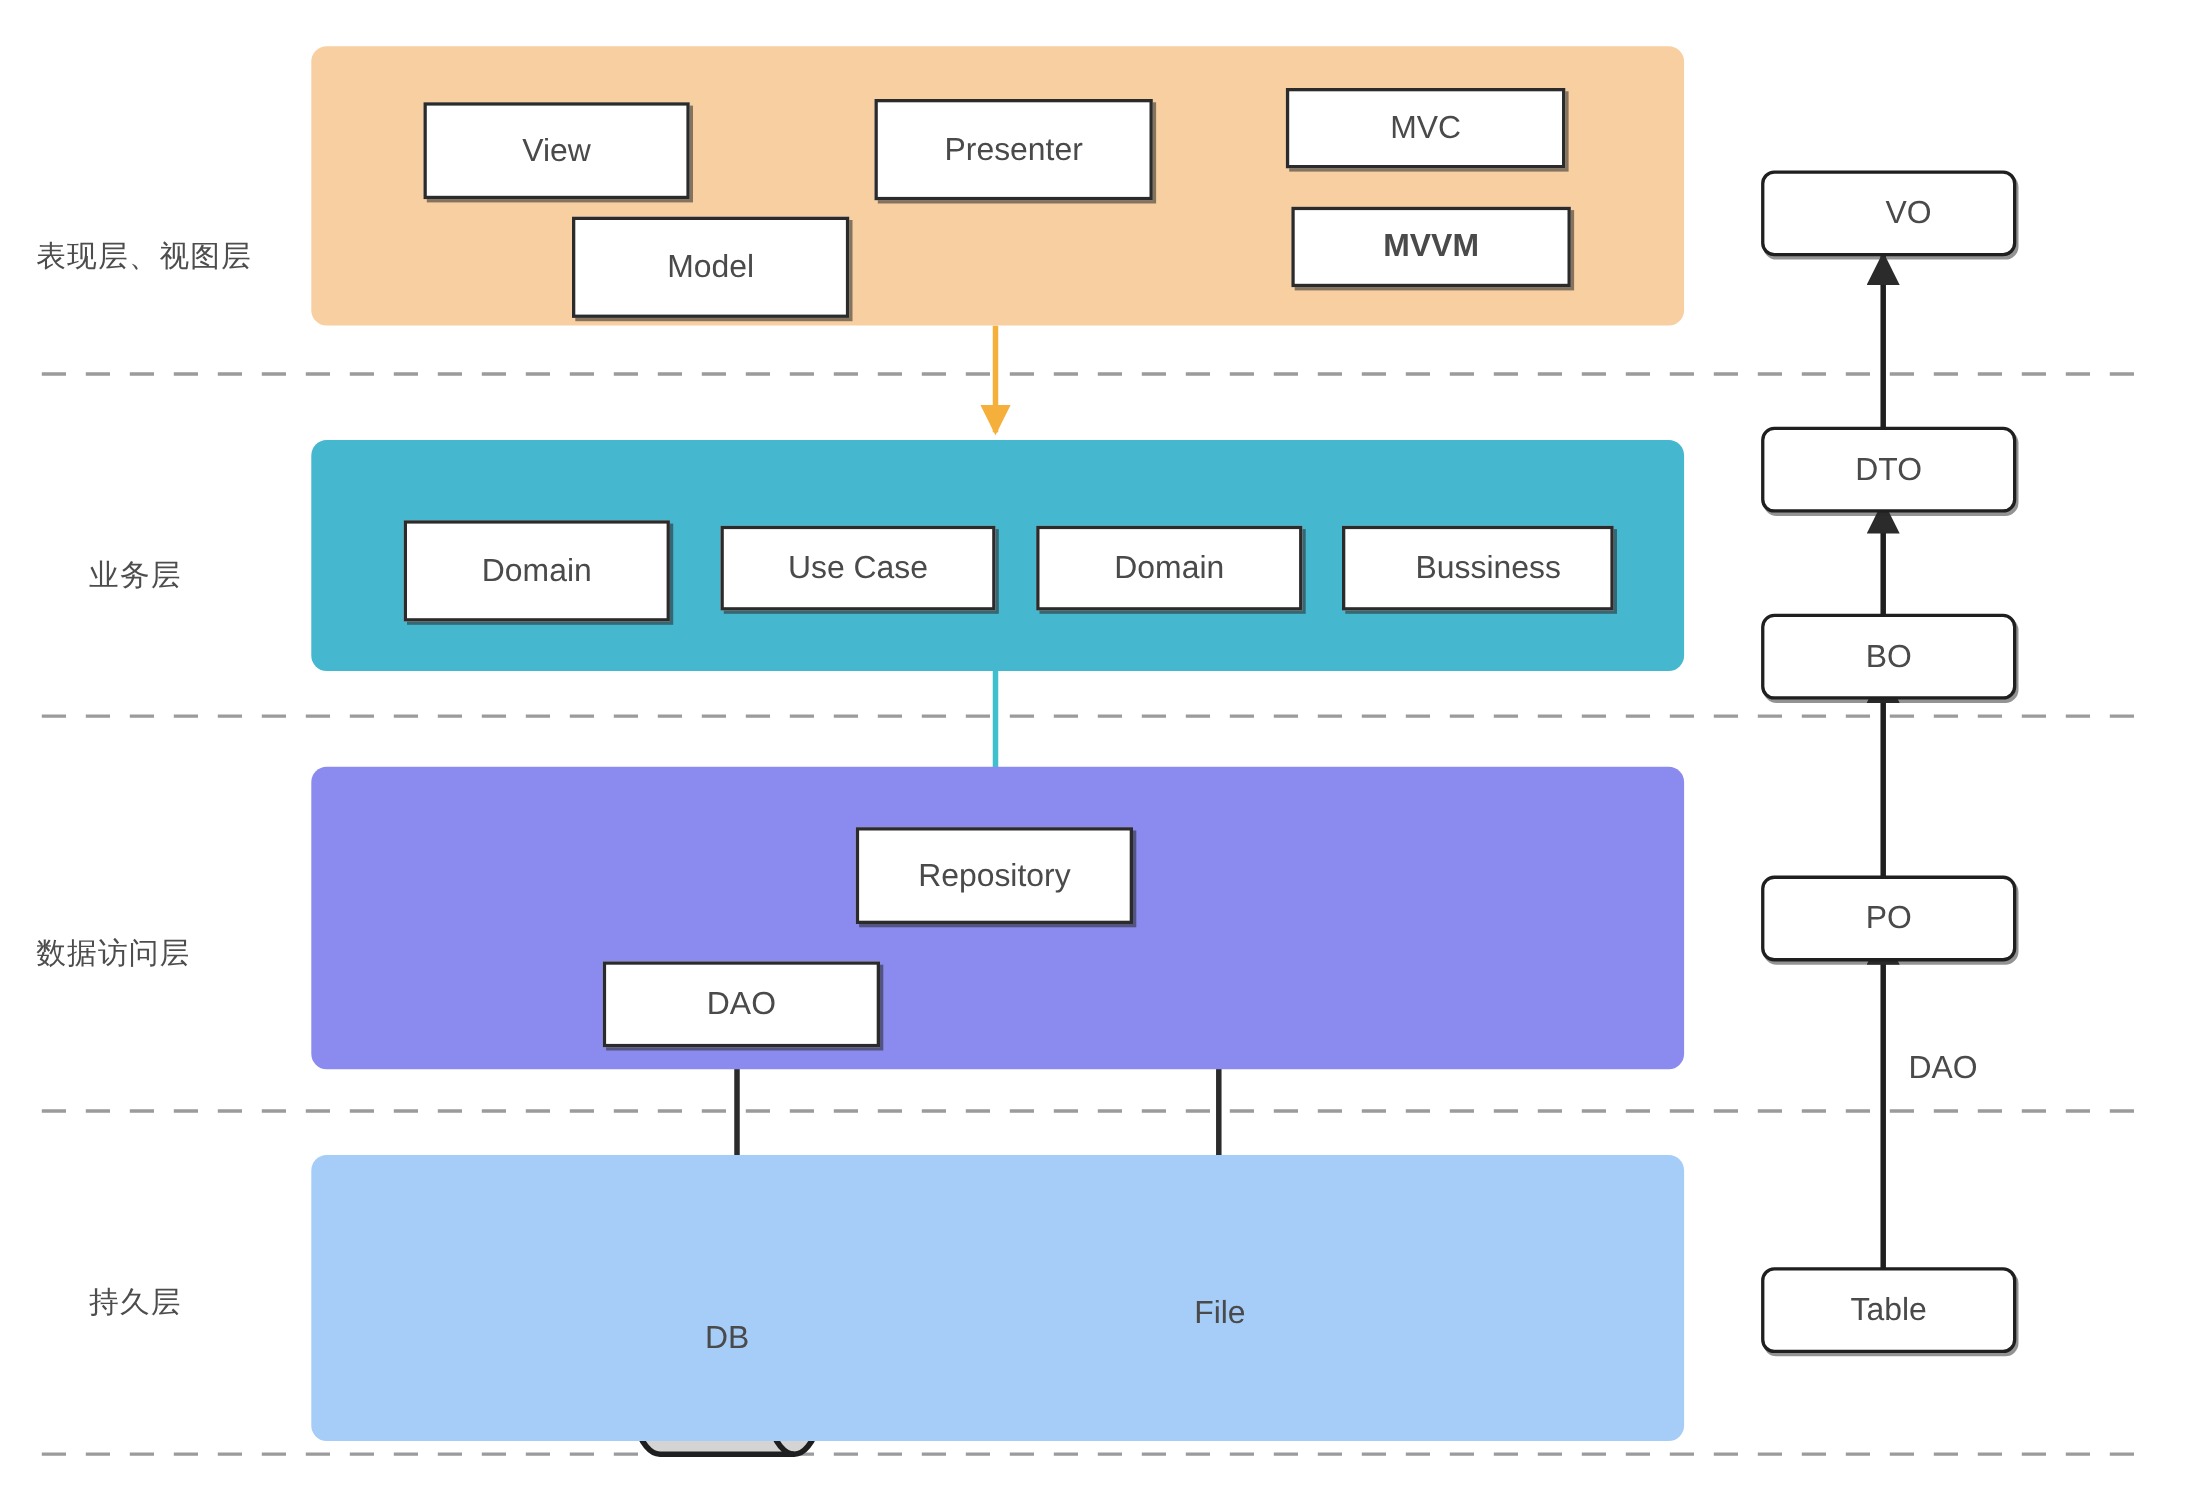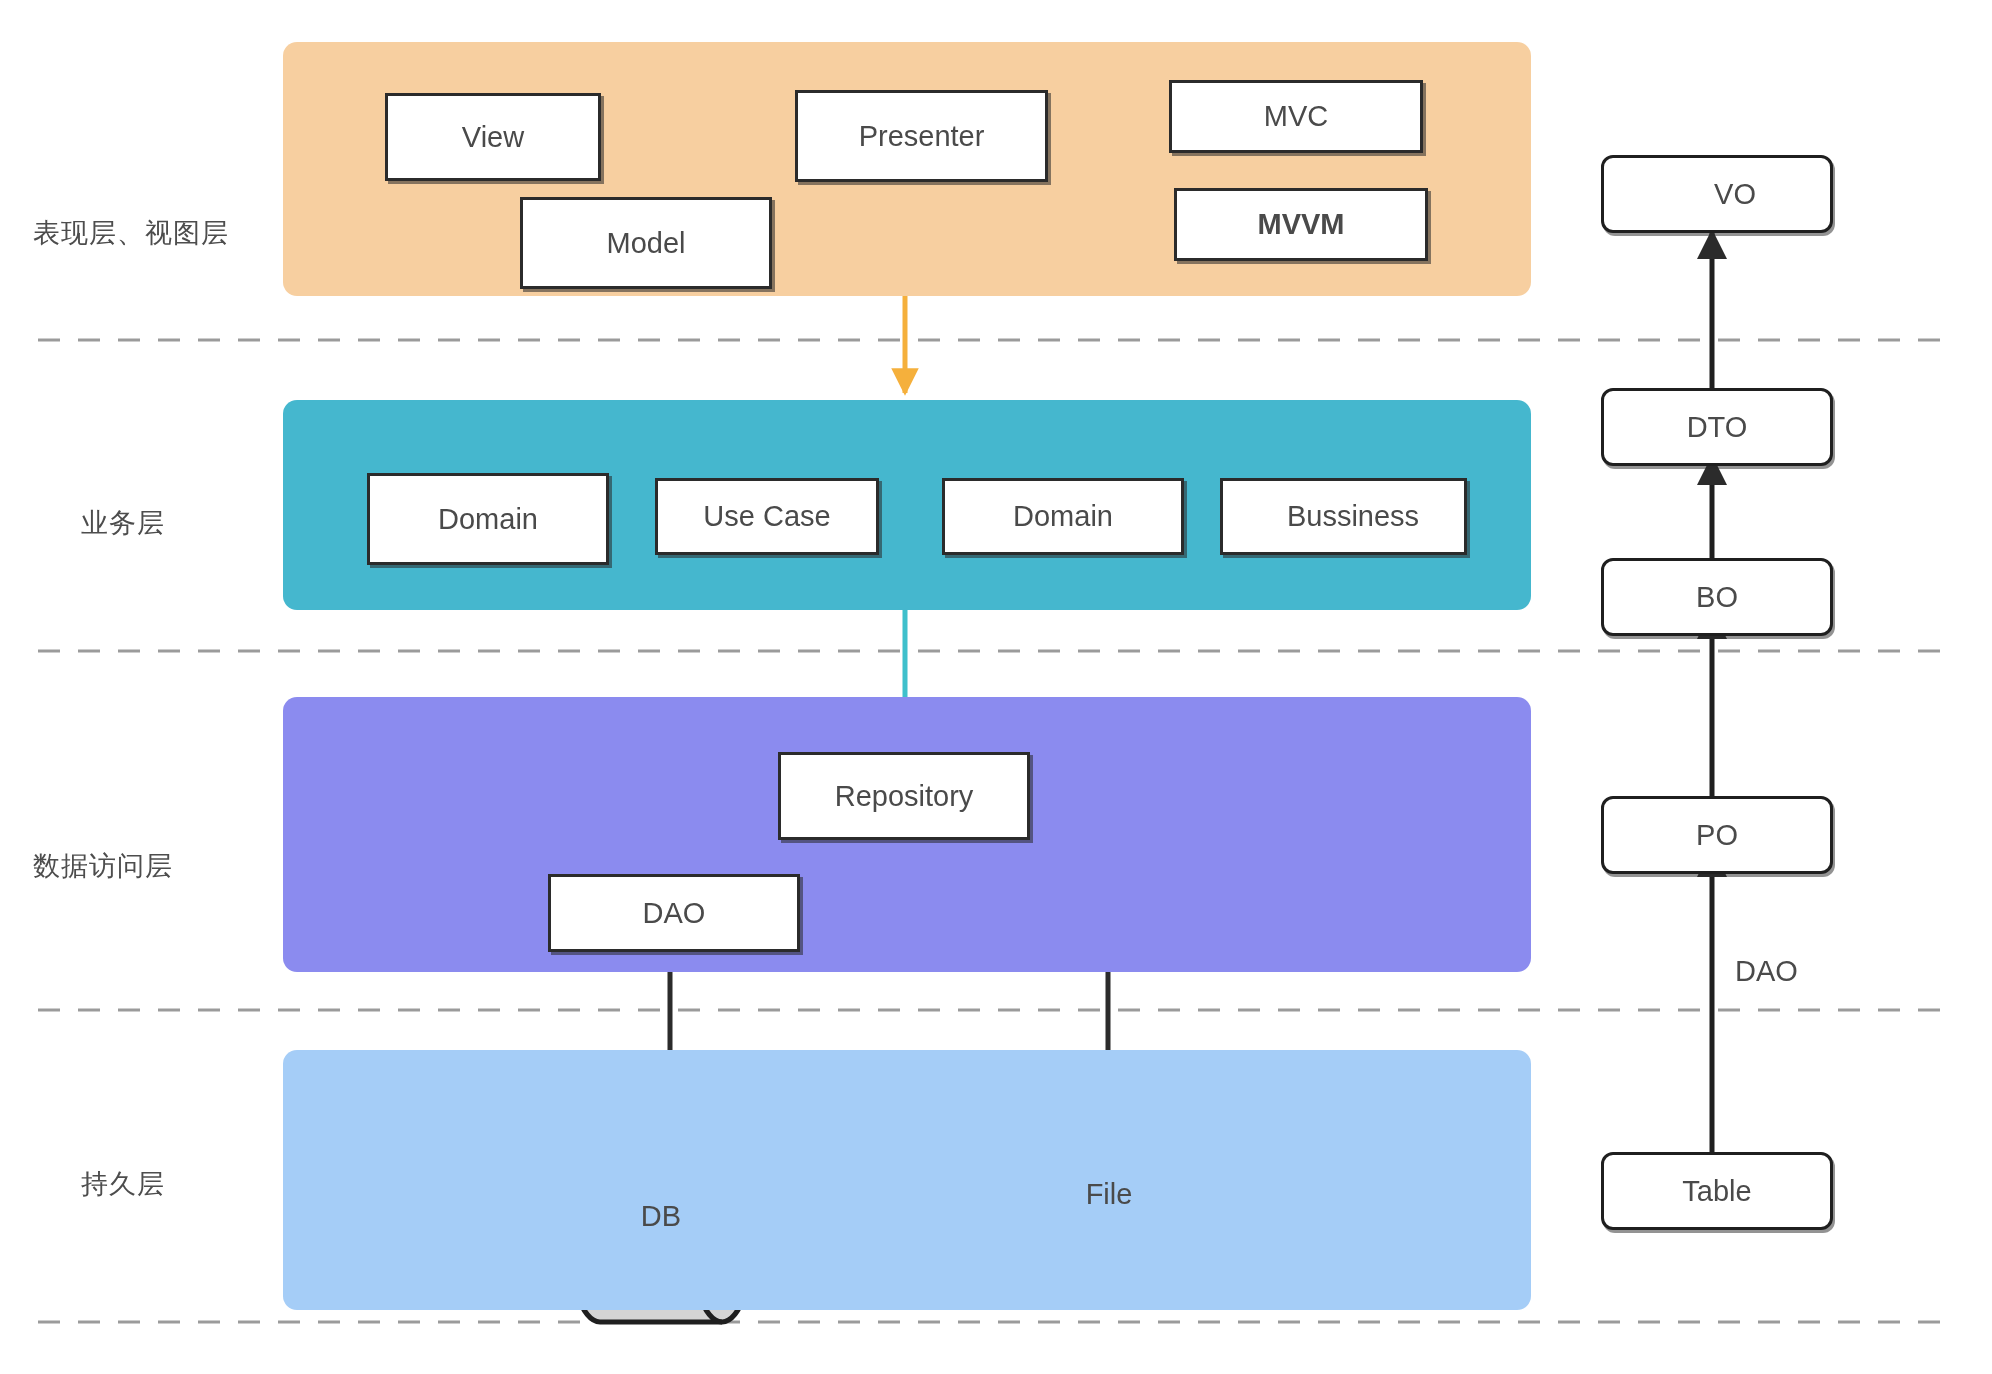--- a/index.html
+++ b/index.html
@@ -165,28 +165,28 @@
 <div class="band band-presentation" style="left:283px; top:42px; width:1248px; height:254px;"></div>
 <div class="band band-business" style="left:283px; top:400px; width:1248px; height:210px;"></div>
 <div class="band band-dataaccess" style="left:283px; top:697px; width:1248px; height:275px;"></div>
 <div class="band band-persistence" style="left:283px; top:1050px; width:1248px; height:260px;"></div>
 
 <div class="layer-label" style="left:33px; top:215px;">表现层、视图层</div>
 <div class="layer-label" style="left:81px; top:505px;">业务层</div>
 <div class="layer-label" style="left:33px; top:848px;">数据访问层</div>
 <div class="layer-label" style="left:81px; top:1166px;">持久层</div>
 
-<div class="node" style="left:385px; top:93px; width:216px; height:88px;">View</div>
+<div class="node" style="left:385px; top:93px; width:242px; height:88px;">View</div>
 <div class="node" style="left:795px; top:90px; width:253px; height:92px;">Presenter</div>
 <div class="node" style="left:520px; top:197px; width:252px; height:92px;">Model</div>
 <div class="node" style="left:1169px; top:80px; width:254px; height:73px;">MVC</div>
 <div class="node" style="left:1174px; top:188px; width:254px; height:73px;font-weight:bold;">MVVM</div>
 
 <div class="node" style="left:367px; top:473px; width:242px; height:92px;">Domain</div>
-<div class="node" style="left:655px; top:478px; width:224px; height:77px;text-align:right;">Use Case</div>
+<div class="node" style="left:655px; top:478px; width:250px; height:77px;text-align:right;">Use Case</div>
 <div class="node" style="left:942px; top:478px; width:242px; height:77px;">Domain</div>
 <div class="node" style="left:1220px; top:478px; width:247px; height:77px;padding-left:19px;">Bussiness</div>
 
 <div class="node" style="left:778px; top:752px; width:252px; height:88px;">Repository</div>
 <div class="node" style="left:548px; top:874px; width:252px; height:78px;">DAO</div>
 
 <div class="shape-text" style="left:600px; top:1186px; width:122px; height:60px;">DB</div>
 <div class="shape-text" style="left:988px; top:1164px; width:242px; height:60px;">File</div>
 
 <div class="node-round" style="left:1601px; top:155px; width:232px; height:78px;padding-left:36px;">VO</div>

